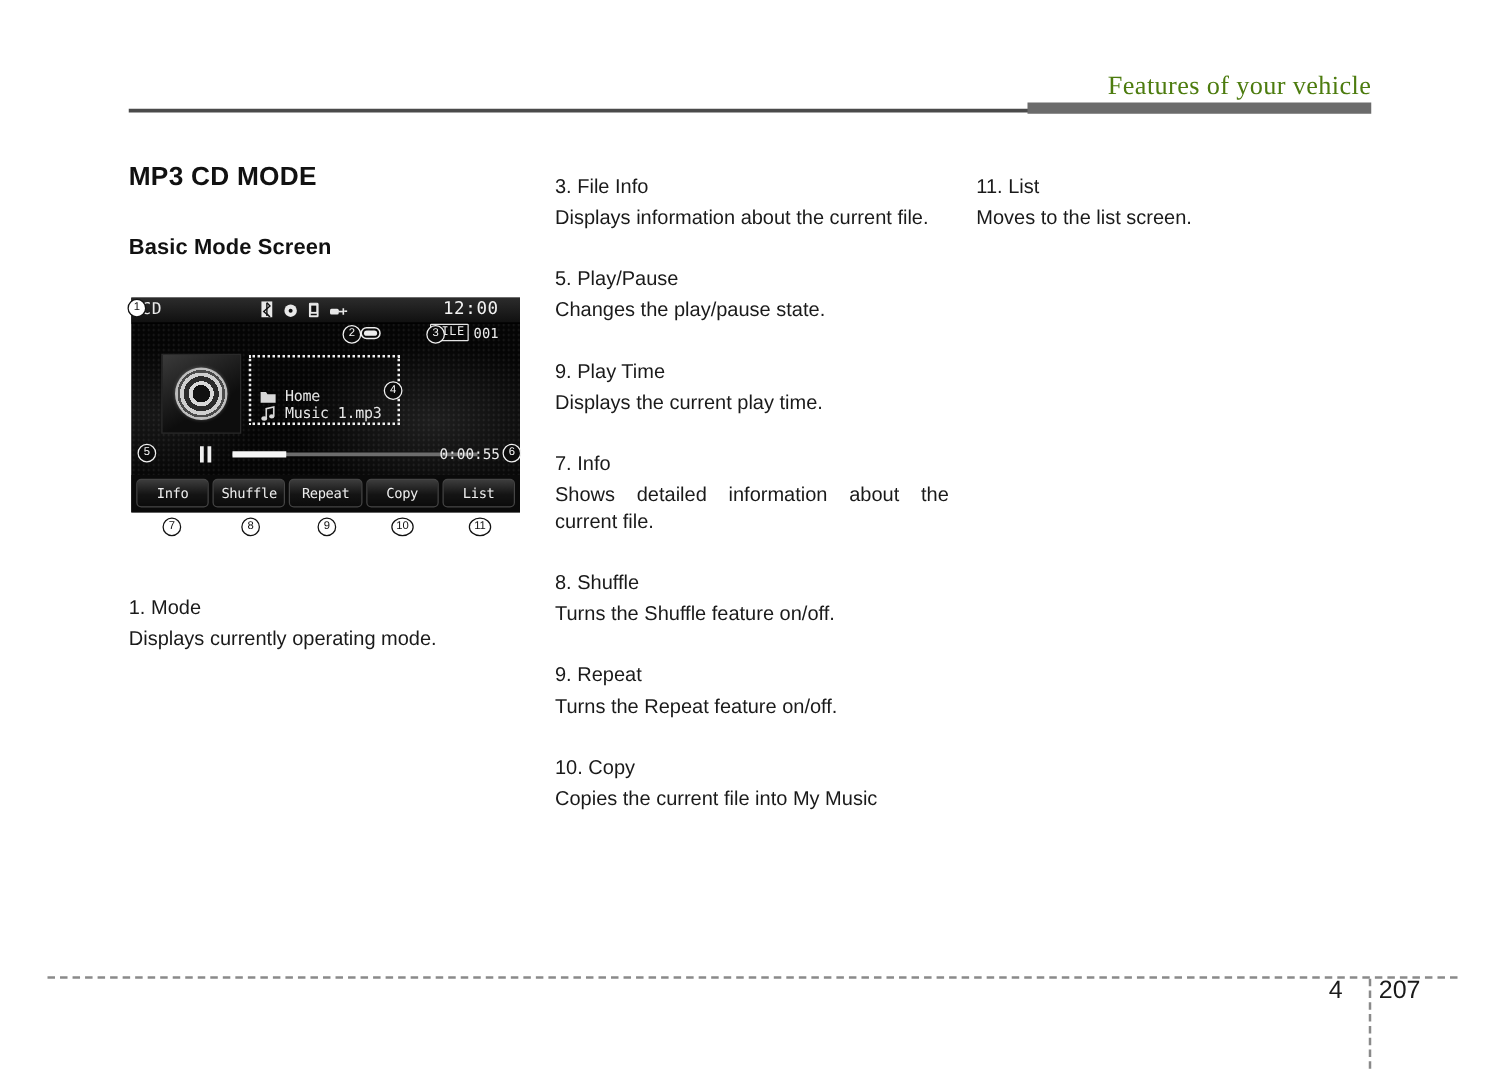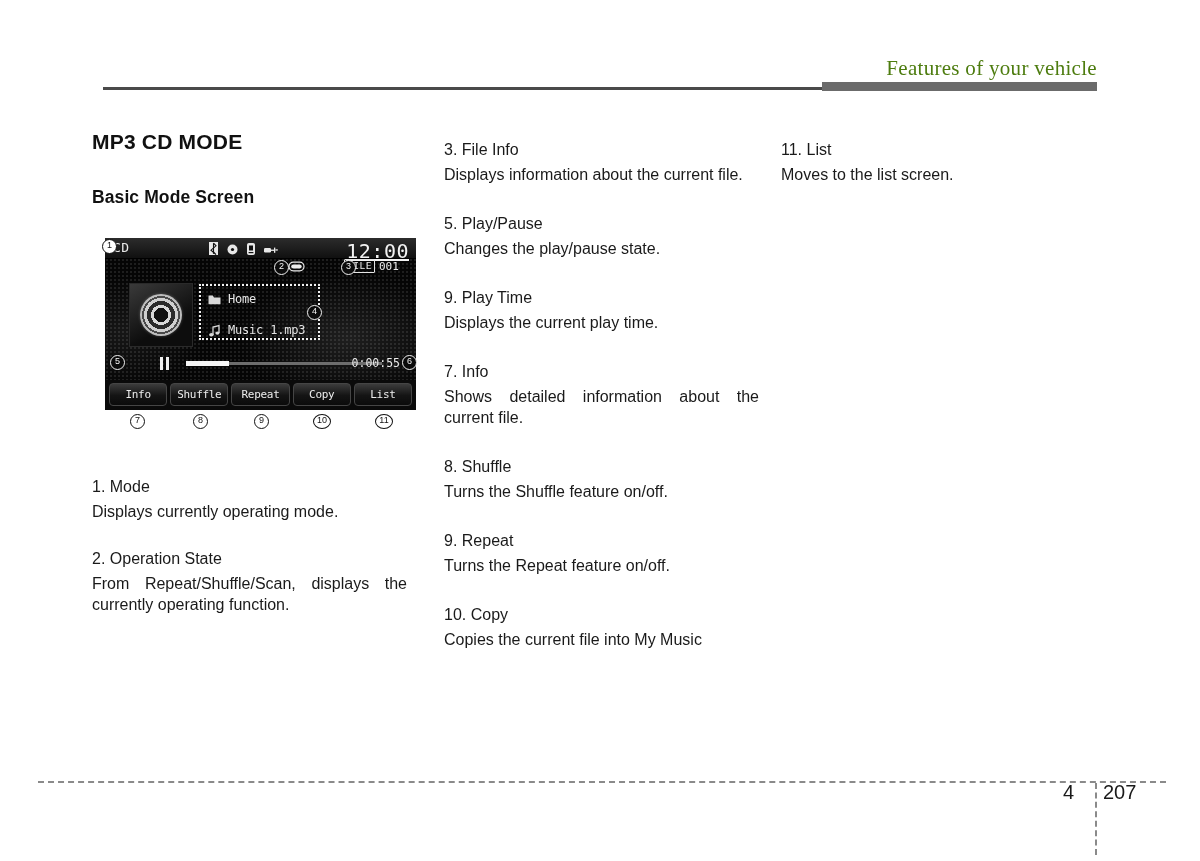--- a/index.html
+++ b/index.html
@@ -43,21 +43,21 @@
     letter-spacing: .3px;
     white-space: nowrap;
   }
 
   
   .col {
     position: absolute;
     top: 130px;
     width: 315px;
   }
-  .col-1 { left: 92px; }
+  .col-1 { left: 103px; }
   .col-2 { left: 444px; }
   .col-3 { left: 781px; }
 
   h1.section-title {
     font-size: 21px;
     font-weight: bold;
     margin: 0 0 0 0;
     letter-spacing: .2px;
     color: #111;
   }
@@ -126,26 +126,25 @@
   .dev-mode {
     position: absolute;
     left: 8px; top: 2px;
     color: #e9e9e9;
     font-size: 13px;
     font-family: "DejaVu Sans Mono", monospace;
     letter-spacing: .5px;
   }
   .dev-clock {
     position: absolute;
-    right: 7px; top: 1px;
+    right: 17px; top: 1px;
     color: #f2f2f2;
-    font-size: 20px;
+    font-size: 14px;
     font-family: "DejaVu Sans Mono", monospace;
     letter-spacing: .5px;
-    text-decoration: underline;
   }
   .dev-statusicons {
     position: absolute;
     left: 104px; top: 3px;
     display: flex;
     gap: 9px;
     align-items: center;
   }
   .sicon { display: block; }
 
@@ -211,21 +210,21 @@
   .fi-line {
     position: absolute;
     left: 7px;
     display: flex; align-items: center; gap: 7px;
     color: #e6e6e6;
     font-size: 12px;
     font-family: "DejaVu Sans Mono", monospace;
     letter-spacing: -0.2px;
     white-space: nowrap;
   }
-  .fi-line.l1 { top: 6px; }
+  .fi-line.l1 { top: 24px; }
   .fi-line.l2 { top: 37px; }
 
   .progress-row {
     position: absolute;
     left: 0; right: 0; top: 116px;
     height: 20px;
     z-index: 3;
     margin-left: 33px;
   }
   .pause-icon {
@@ -453,24 +452,20 @@
   <div class="callout" style="left:151px; top:178px;">9</div>
   <div class="callout wide" style="left:210px; top:178px;">10</div>
   <div class="callout wide" style="left:272px; top:178px;">11</div>
 </div>
 
 <div class="col col-1" style="top:476px;">
   <div class="entry">
     <p class="entry-title">1. Mode</p>
     <p class="entry-body nojustify">Displays currently operating mode.</p>
   </div>
-  <div class="entry" style="margin-top:26px;">
-    <p class="entry-title">2. Operation State</p>
-    <p class="entry-body">From Repeat/Shuffle/Scan, displays the currently operating function.</p>
-  </div>
 </div>
 
 <div class="col col-2" style="top:139px;">
   <div class="entry" style="margin-bottom:28px;">
     <p class="entry-title">3. File Info</p>
     <p class="entry-body">Displays information about the current file.</p>
   </div>
   <div class="entry" style="margin-bottom:28px;">
     <p class="entry-title">5. Play/Pause</p>
     <p class="entry-body nojustify">Changes the play/pause state.</p>

